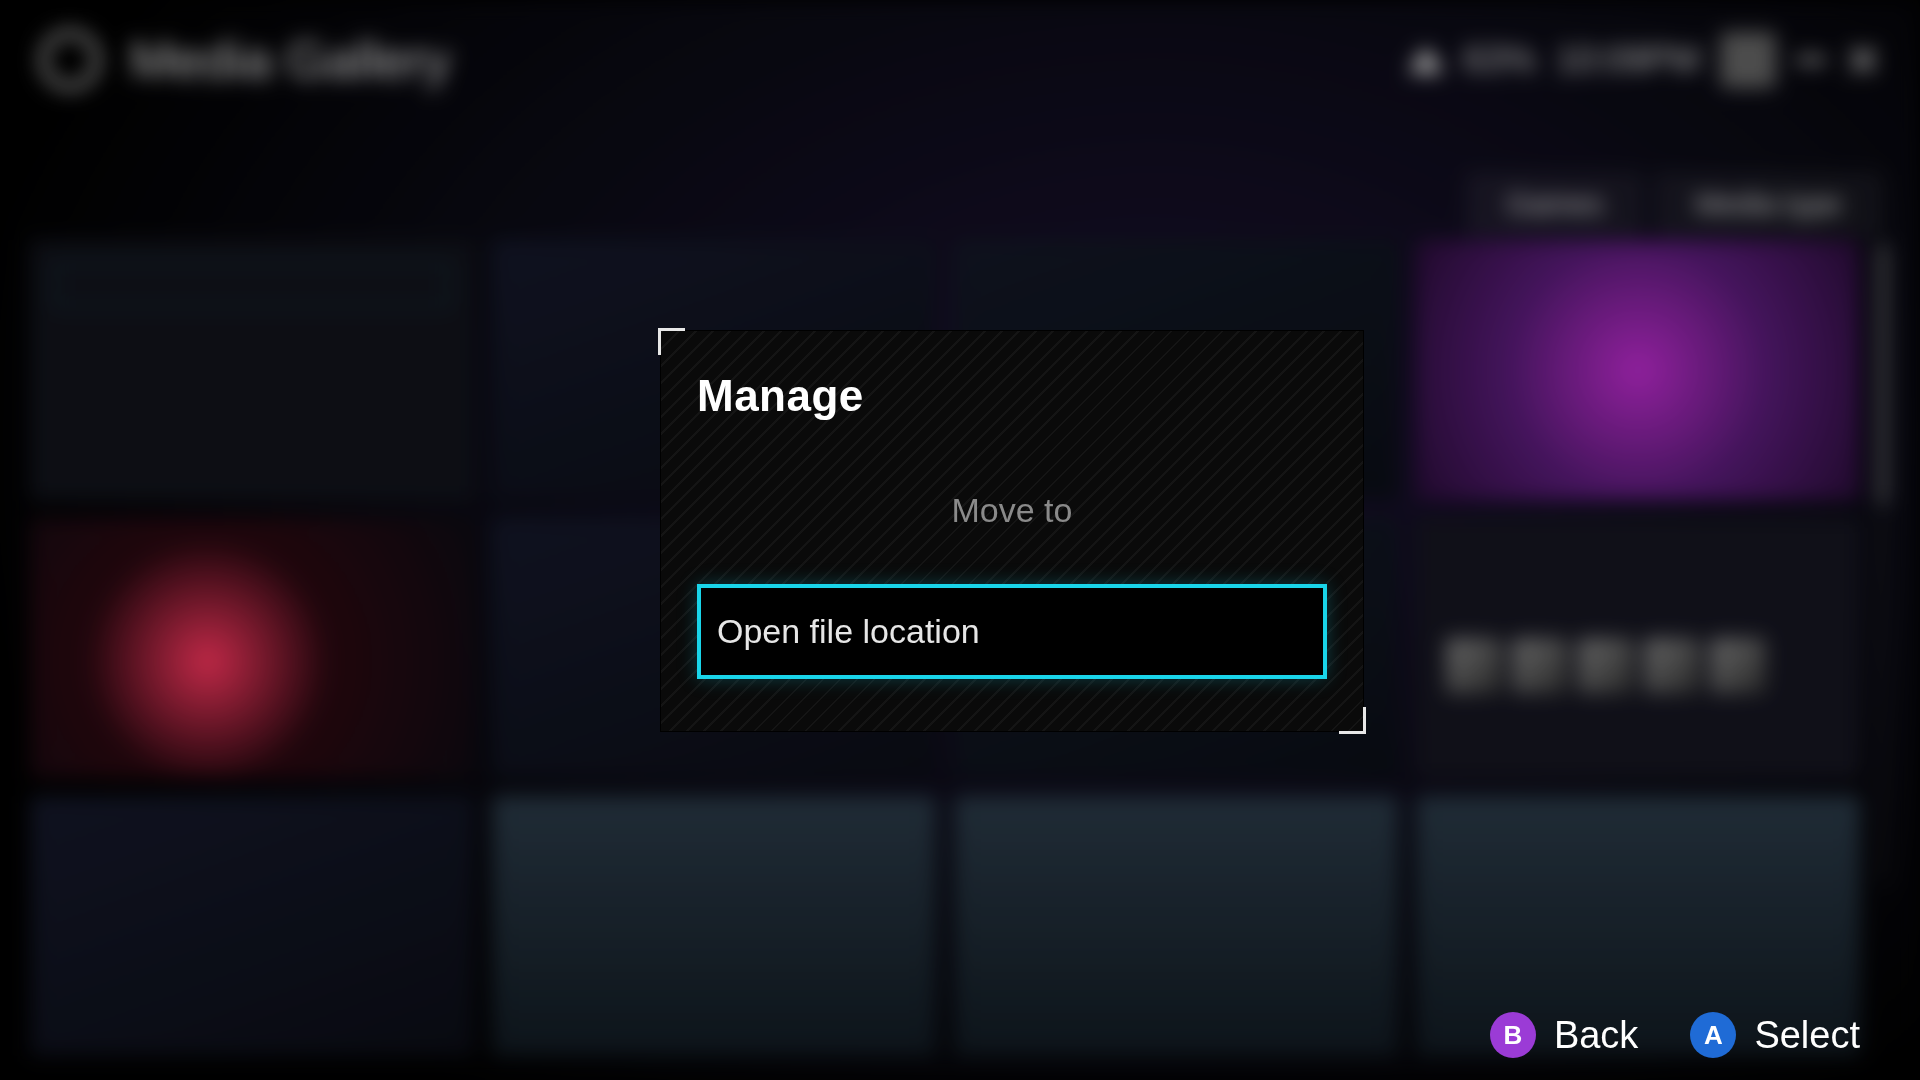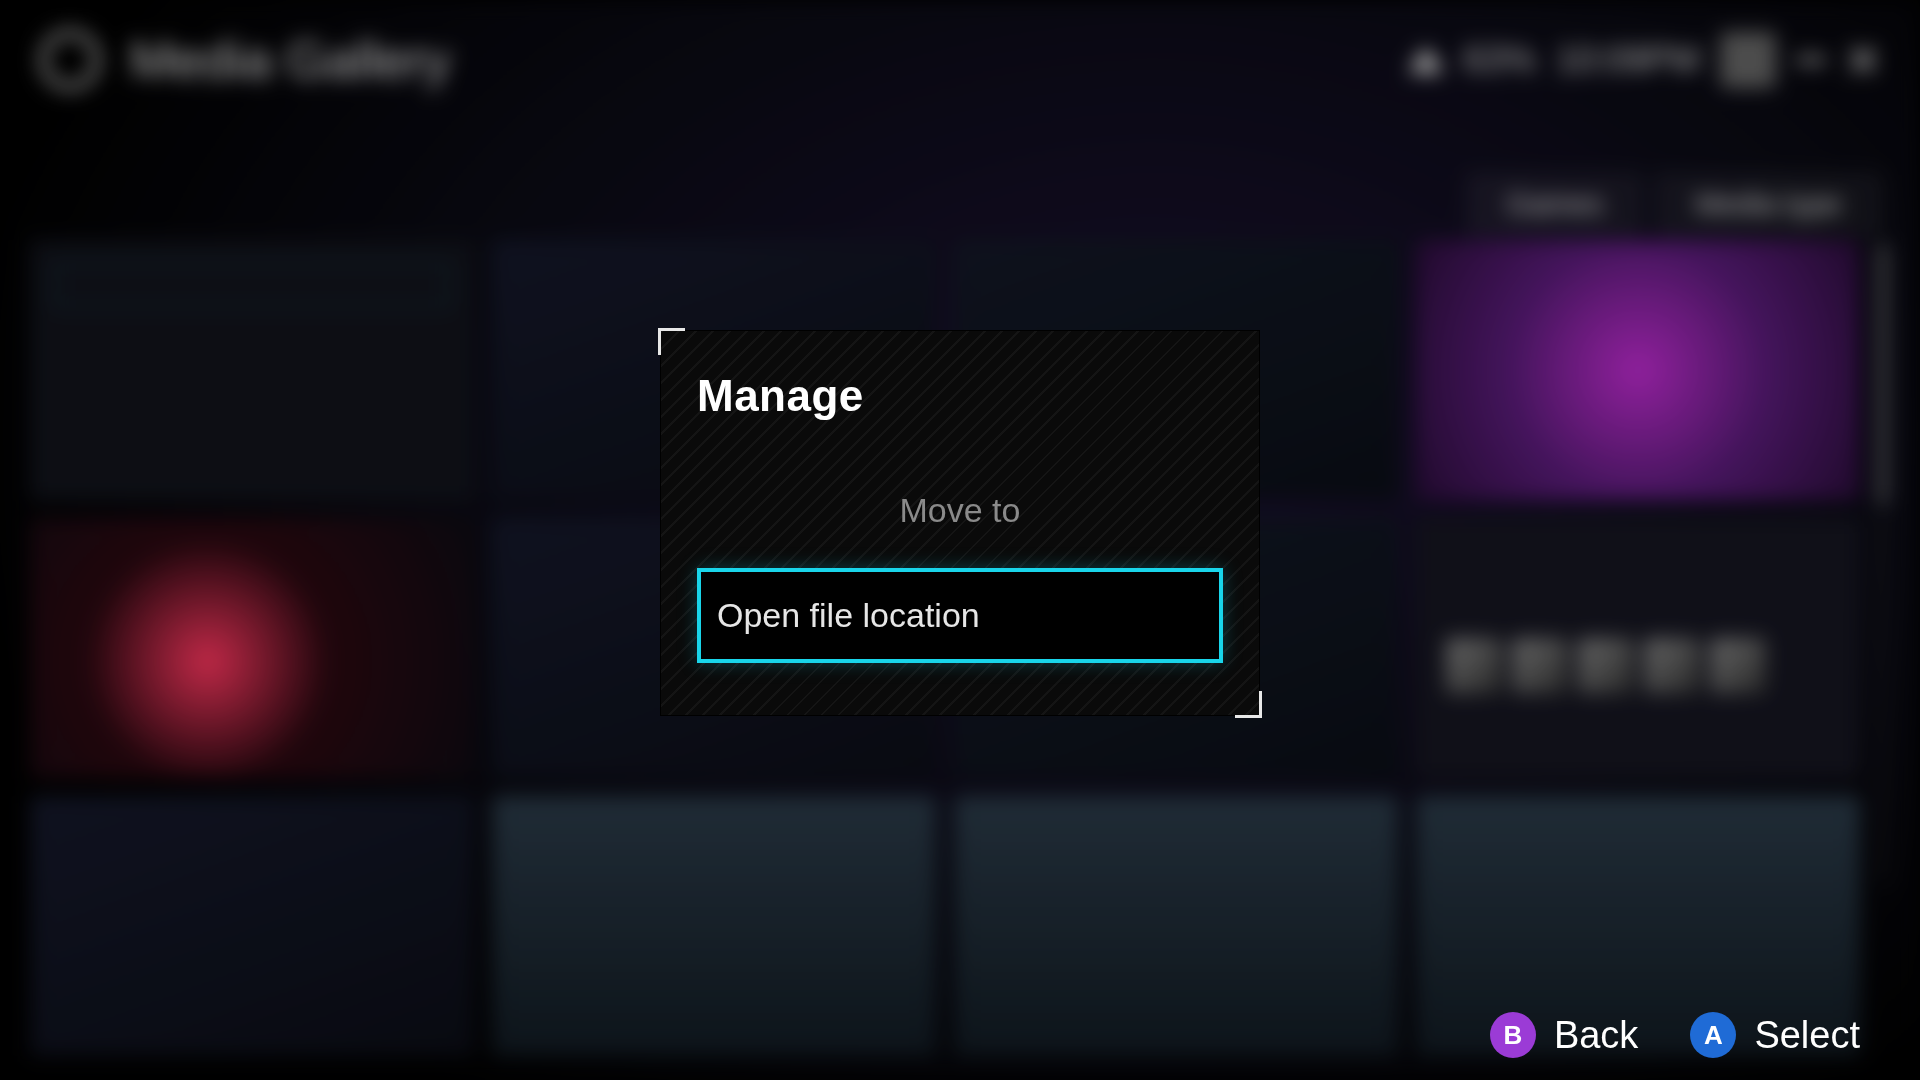--- a/index.html
+++ b/index.html
@@ -103,21 +103,21 @@
   }
   .bg .scrollbar .thumb {
     position: absolute; top: 0; left: 0; width: 100%; height: 260px;
     background: rgba(255,255,255,0.5);
   }
 
   
   .modal {
     position: absolute;
     left: 660px; top: 330px;
-    width: 600px;
+    width: 704px;
     background-color: #0a0a0a;
     background-image: repeating-linear-gradient(
       135deg,
       rgba(255,255,255,0.045) 0px,
       rgba(255,255,255,0.045) 2px,
       transparent 2px,
       transparent 12px
     );
     border: 1px solid #000;
     padding: 40px 36px 52px;
@@ -135,21 +135,21 @@
   .modal .opt {
     font-size: 34px; font-weight: 400;
     padding: 24px 28px;
     color: #e6e6e6;
   }
   .modal .opt.disabled { color: #8a8a8a; text-align: center; }
   .modal .opt.selected {
     border: 4px solid #19d5ea;
     background: #000;
     box-shadow: 0 0 18px rgba(25,213,234,0.25);
-    margin-top: 14px;
+    margin-top: 30px;
     padding-left: 16px;
   }
 
   
   .hints {
     position: absolute; bottom: 22px; right: 60px;
     display: flex; align-items: center; gap: 52px;
     font-size: 38px;
   }
   .hints .hint { display: flex; align-items: center; gap: 18px; }

